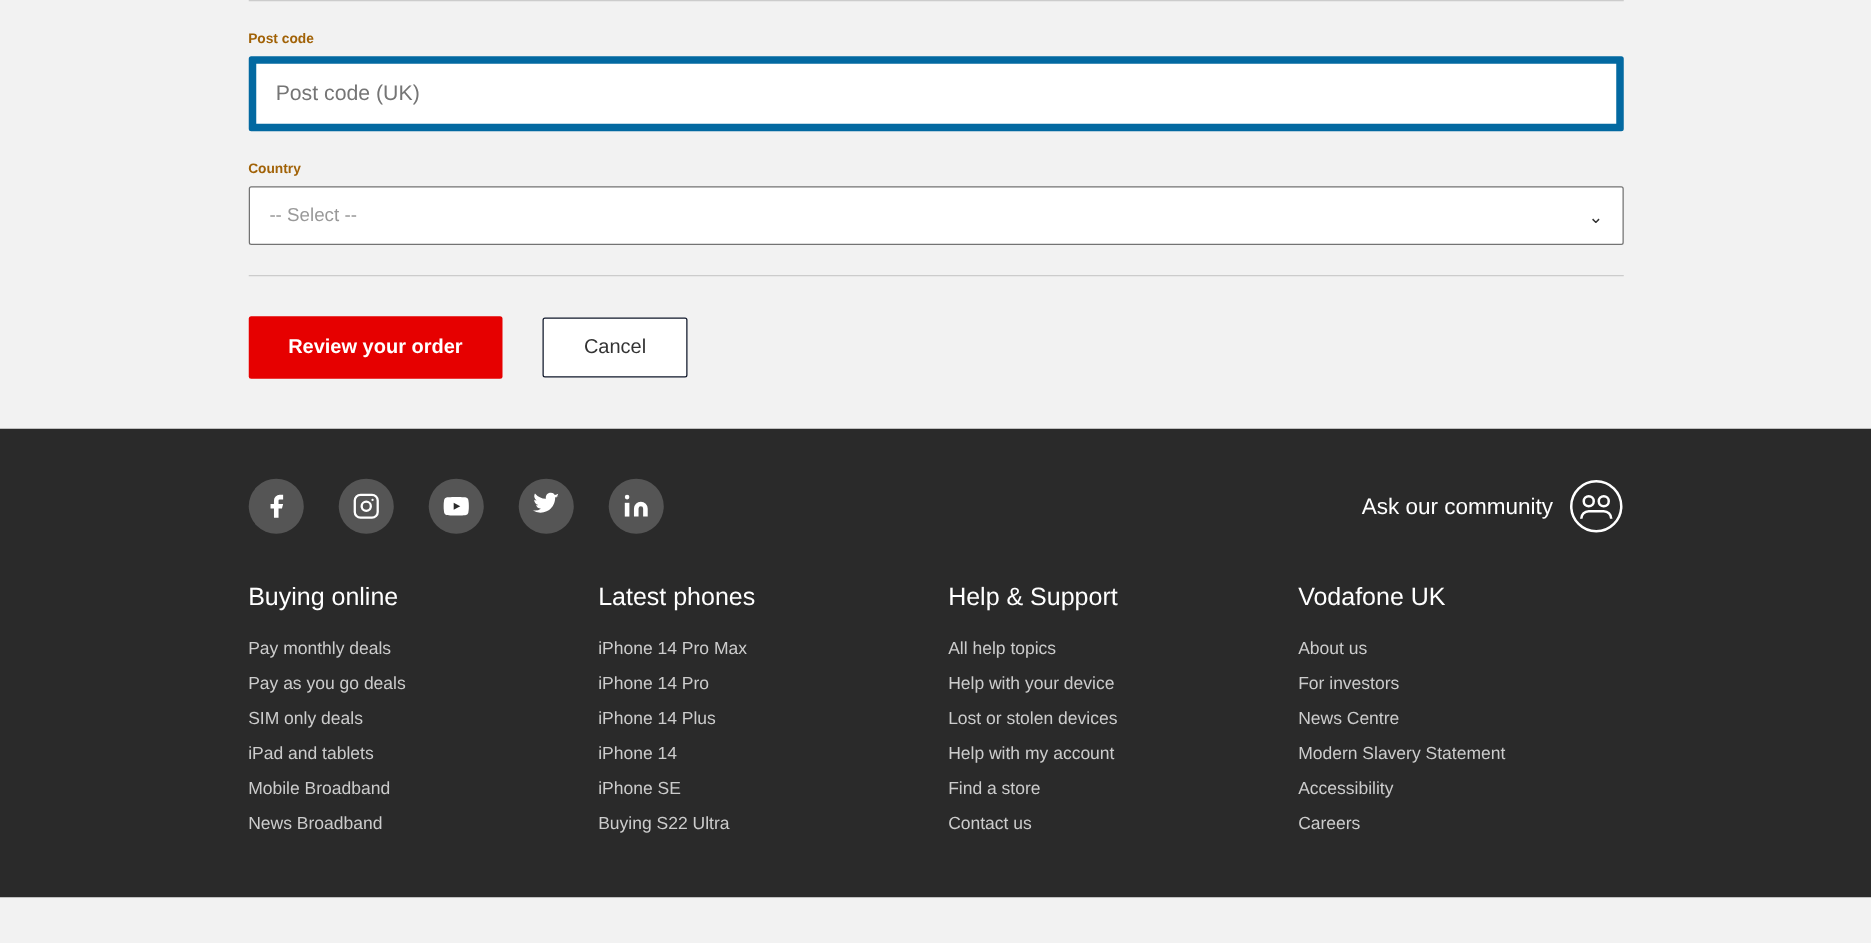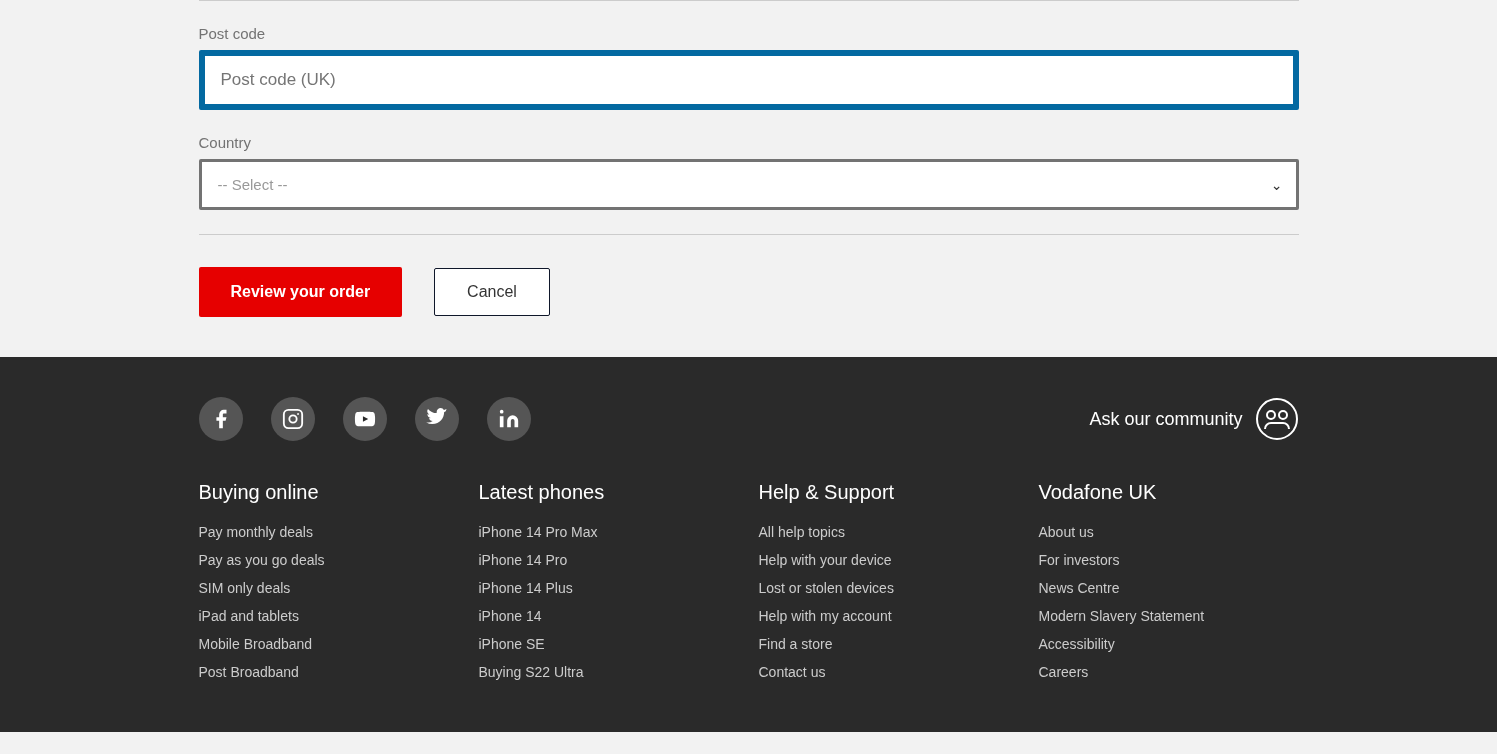--- a/index.html
+++ b/index.html
@@ -22,45 +22,45 @@
       border-top: 1px solid #ccc;
       margin-bottom: 24px;
     }
 
     .form-group {
       margin-bottom: 24px;
     }
 
     .form-label {
       display: block;
-      font-size: 15px;
-      color: #737373;
+      font-size: 11px;
+      color: #a16207;
       margin-bottom: 8px;
-      font-weight: normal;
+      font-weight: bold;
     }
 
     .form-input {
       width: 100%;
       border: 6px solid #0369a1;
       background: #fff;
       padding: 14px 16px;
       font-size: 17px;
       color: #999;
       border-radius: 2px;
       outline: none;
     }
 
     .form-select-wrapper {
       position: relative;
       width: 100%;
     }
 
     .form-select {
       width: 100%;
-      border: 3px solid #737373;
+      border: 1px solid #737373;
       background: #fff;
       padding: 14px 16px;
       font-size: 15px;
       color: #999;
       border-radius: 2px;
       appearance: none;
       -webkit-appearance: none;
       cursor: pointer;
       outline: none;
     }
@@ -284,21 +284,21 @@
 
     <div class="footer-columns">
 
       <div class="footer-col">
         <div class="footer-col-title">Buying online</div>
         <a class="footer-link" href="#">Pay monthly deals</a>
         <a class="footer-link" href="#">Pay as you go deals</a>
         <a class="footer-link" href="#">SIM only deals</a>
         <a class="footer-link" href="#">iPad and tablets</a>
         <a class="footer-link" href="#">Mobile Broadband</a>
-        <a class="footer-link" href="#">Post Broadband</a>
+        <a class="footer-link" href="#">News Broadband</a>
       </div>
 
       <div class="footer-col">
         <div class="footer-col-title">Latest phones</div>
         <a class="footer-link" href="#">iPhone 14 Pro Max</a>
         <a class="footer-link" href="#">iPhone 14 Pro</a>
         <a class="footer-link" href="#">iPhone 14 Plus</a>
         <a class="footer-link" href="#">iPhone 14</a>
         <a class="footer-link" href="#">iPhone SE</a>
         <a class="footer-link" href="#">Buying S22 Ultra</a>

